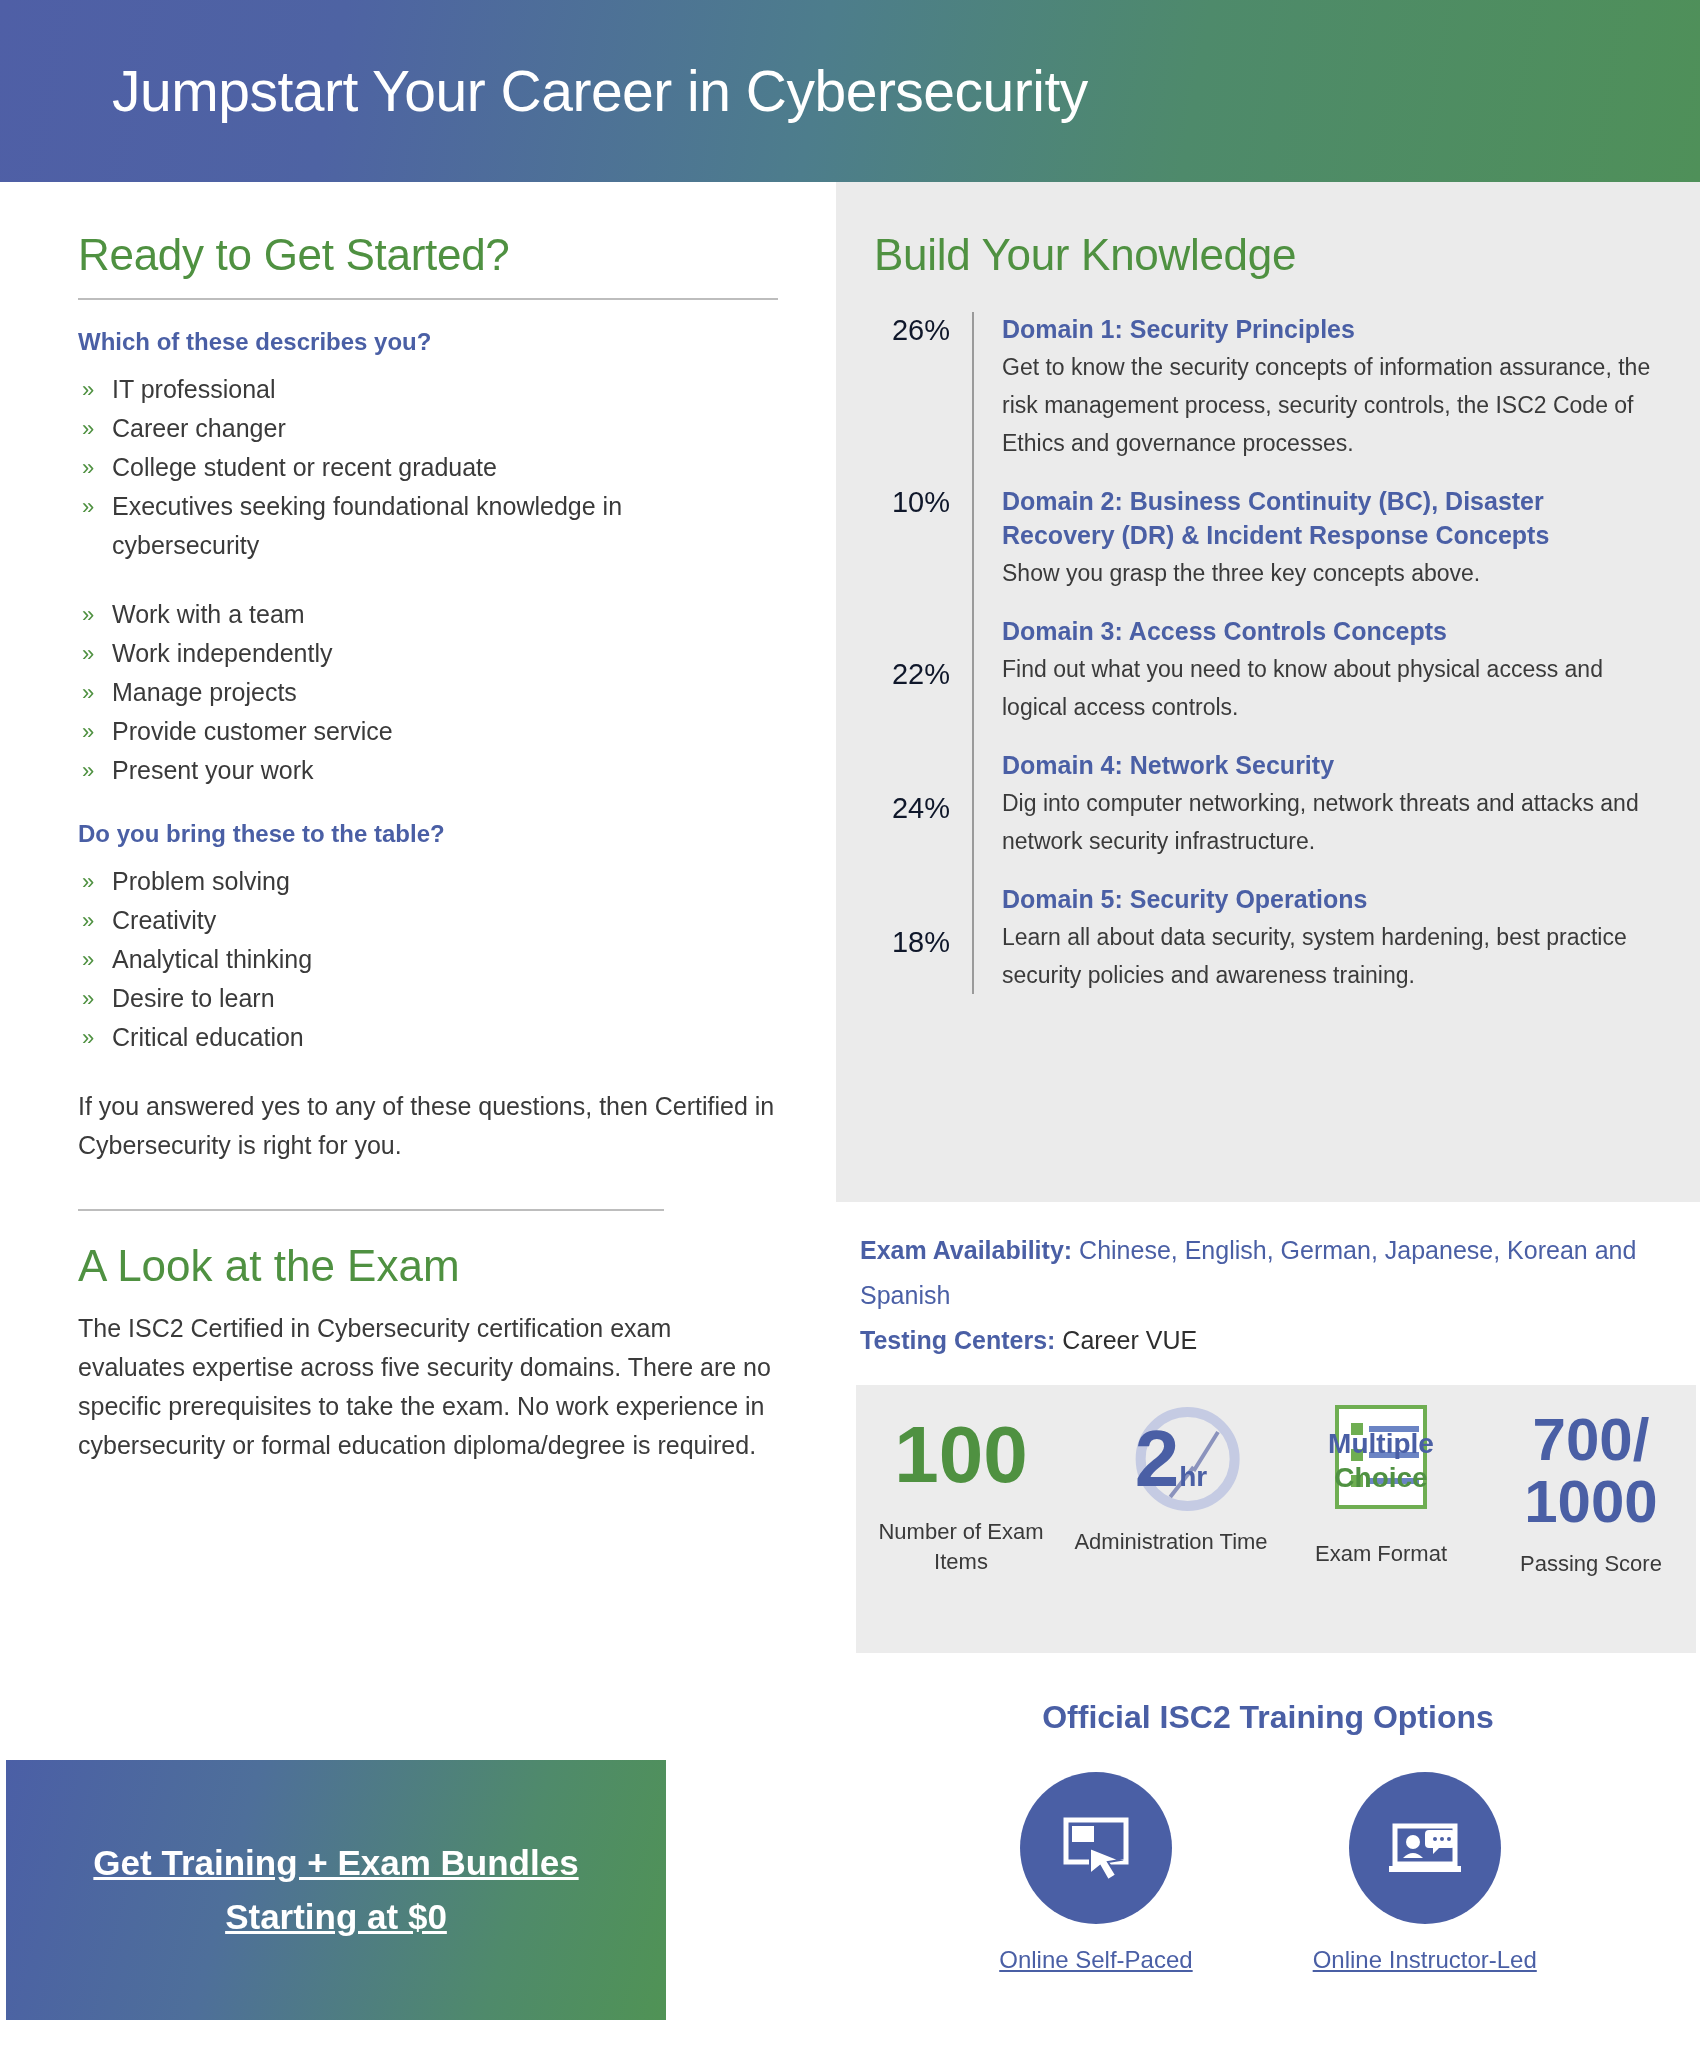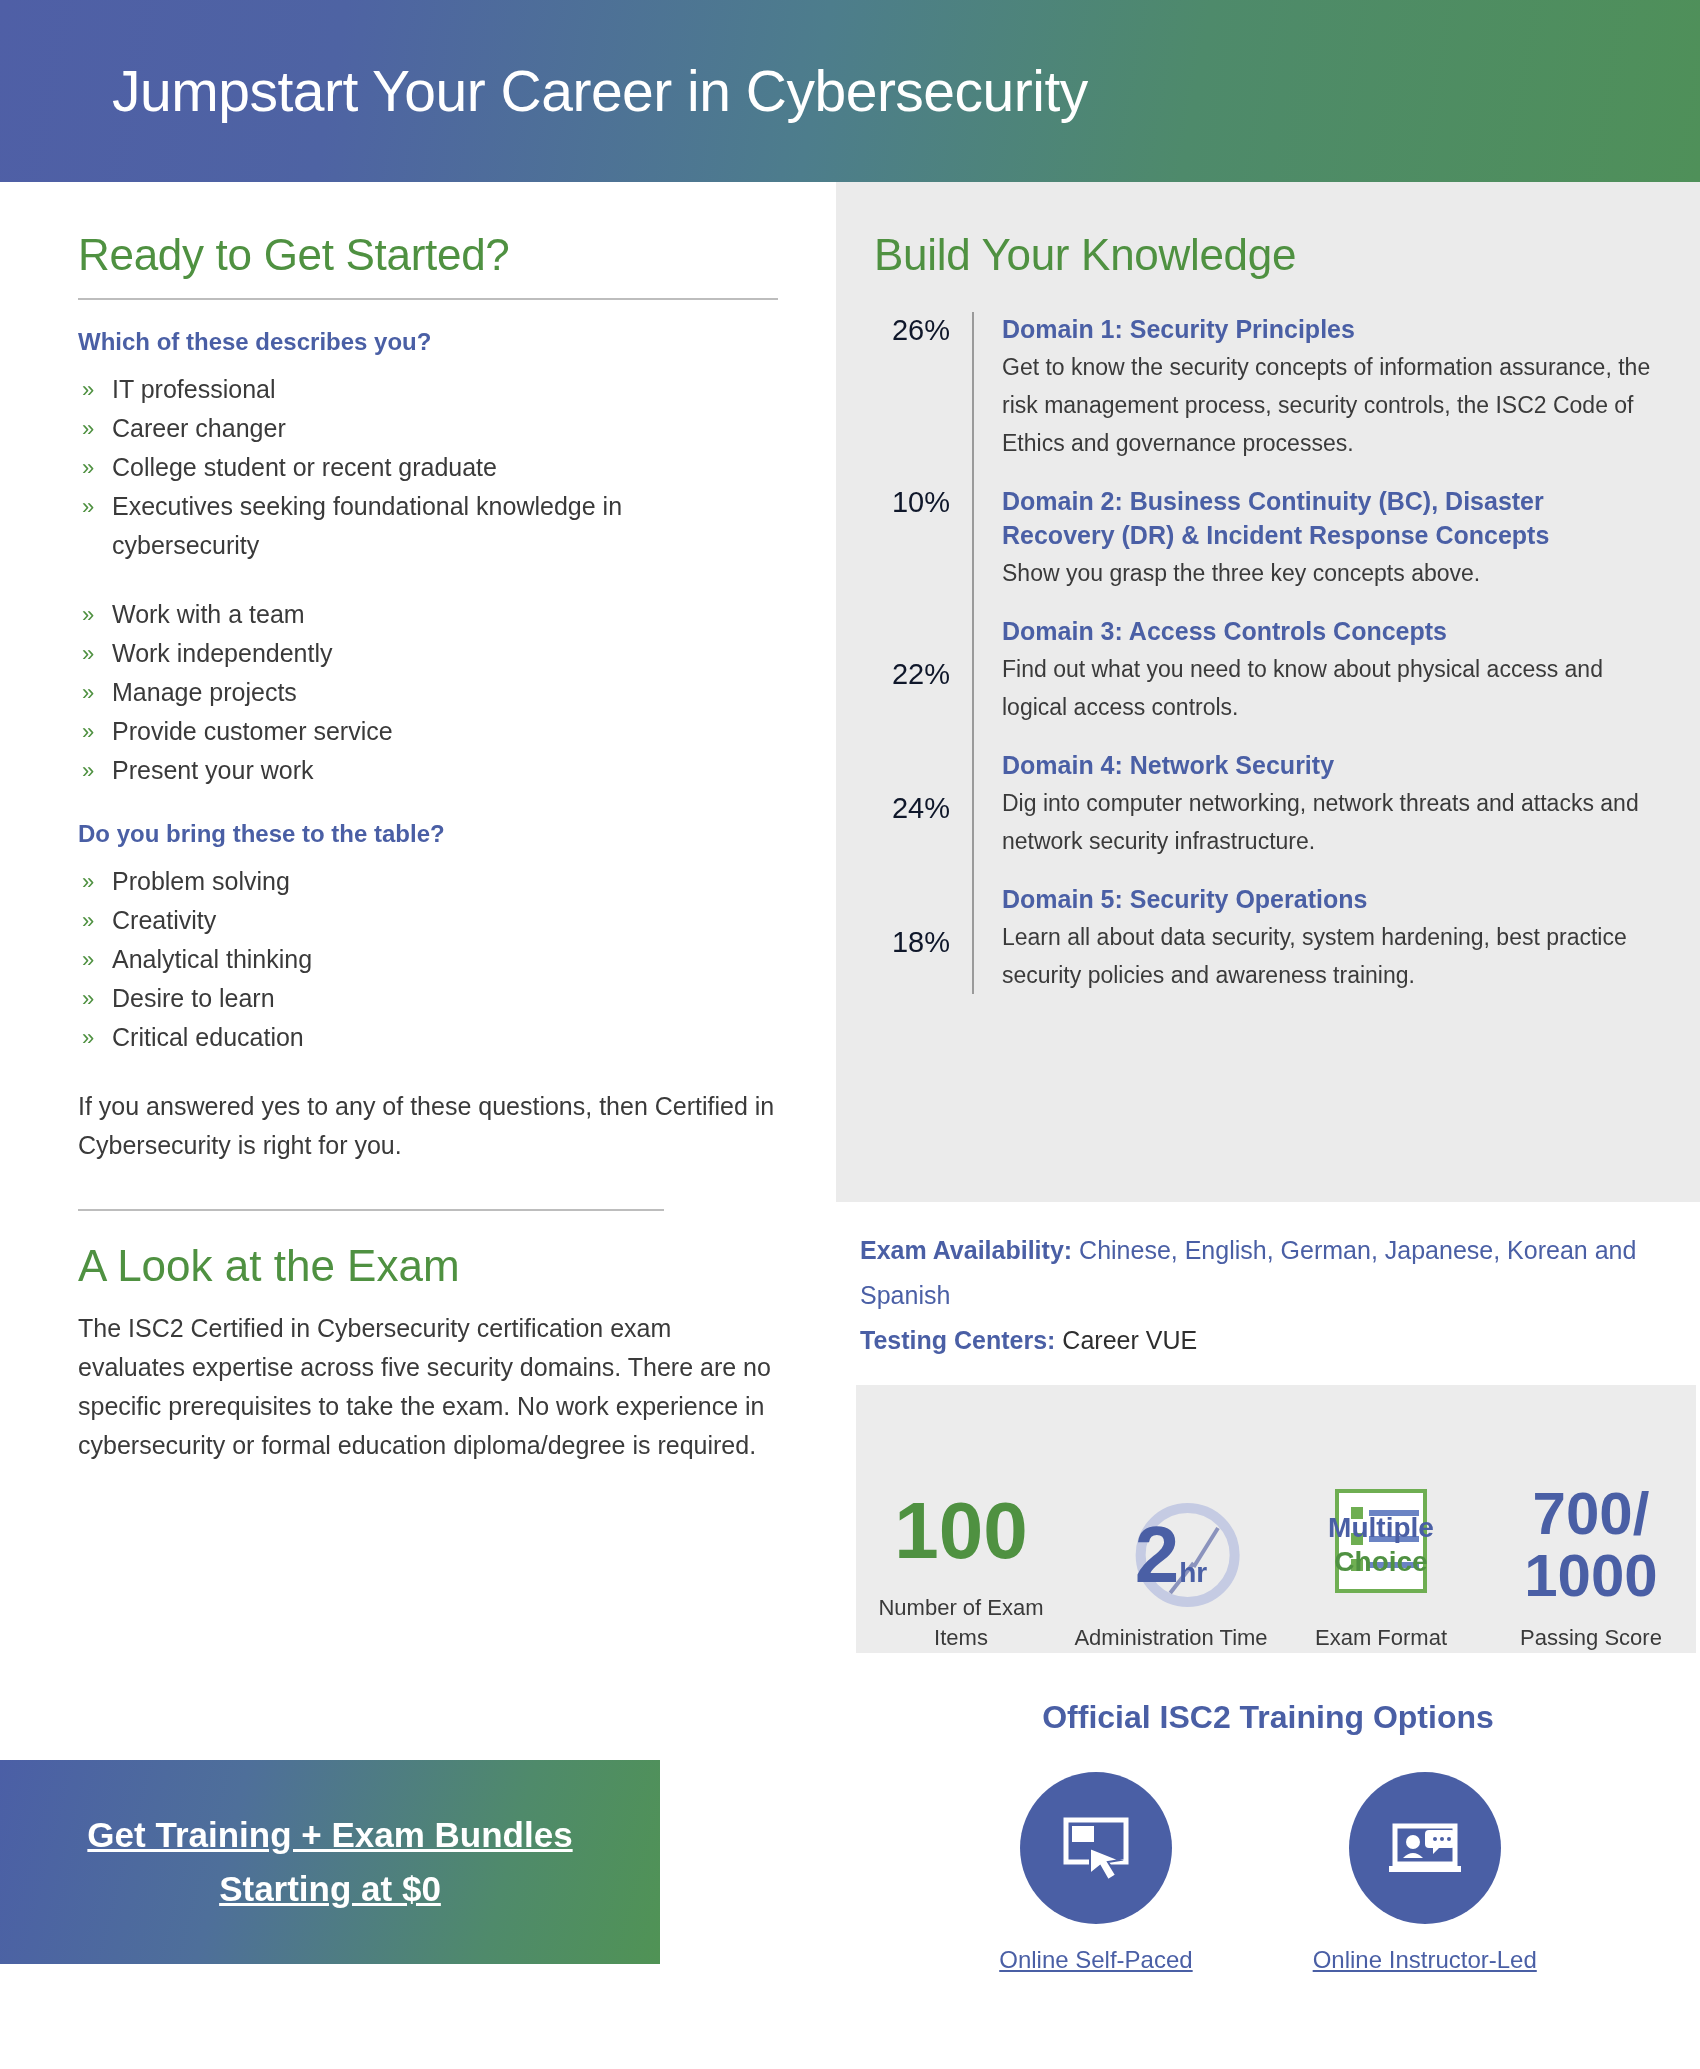--- a/index.html
+++ b/index.html
@@ -68,24 +68,24 @@
     margin-top: 30px;
   }
   .rule2 { height: 2px; background: #bdbdbd; margin: 44px 0 30px 0; width: 586px; }
 
   h2.exam { font-size: 44px; color: #4f9141; font-weight: normal; margin-bottom: 18px; }
   p.exam-txt { font-size: 25px; line-height: 39px; color: #3a3a3a; }
 
   
   .cta {
     position: absolute;
-    left: 0;
+    left: 6px;
     top: 1760px;
     width: 660px;
-    height: 204px;
+    height: 260px;
     background: linear-gradient(105deg, #4b5fa6 0%, #4e6f9a 35%, #4f8a6b 75%, #509355 100%);
     display: flex;
     flex-direction: column;
     align-items: center;
     justify-content: center;
     color: #fff;
   }
   .cta a {
     color: #fff;
     text-decoration: underline;
@@ -123,21 +123,21 @@
   .avail .val-blue { color: #4a5fa5; }
   .avail .val-dark { color: #2e2e2e; }
 
   
   .stats {
     margin: 22px 0 0 20px;
     width: 840px;
     height: 268px;
     background: #ececec;
     display: flex;
-    align-items: flex-end;
+    align-items: flex-start;
     padding-top: 24px;
   }
   .stat { flex: 1; text-align: center; }
   .stat .big { color: #4f9141; font-size: 80px; font-weight: bold; line-height: 92px; }
   .stat .caption { font-size: 22px; line-height: 30px; color: #3a3a3a; margin-top: 16px; }
 
   .clock-wrap { position: relative; height: 100px; display:flex; align-items:center; justify-content:center; }
   .clock {
     position: absolute;
     width: 104px; height: 104px;

